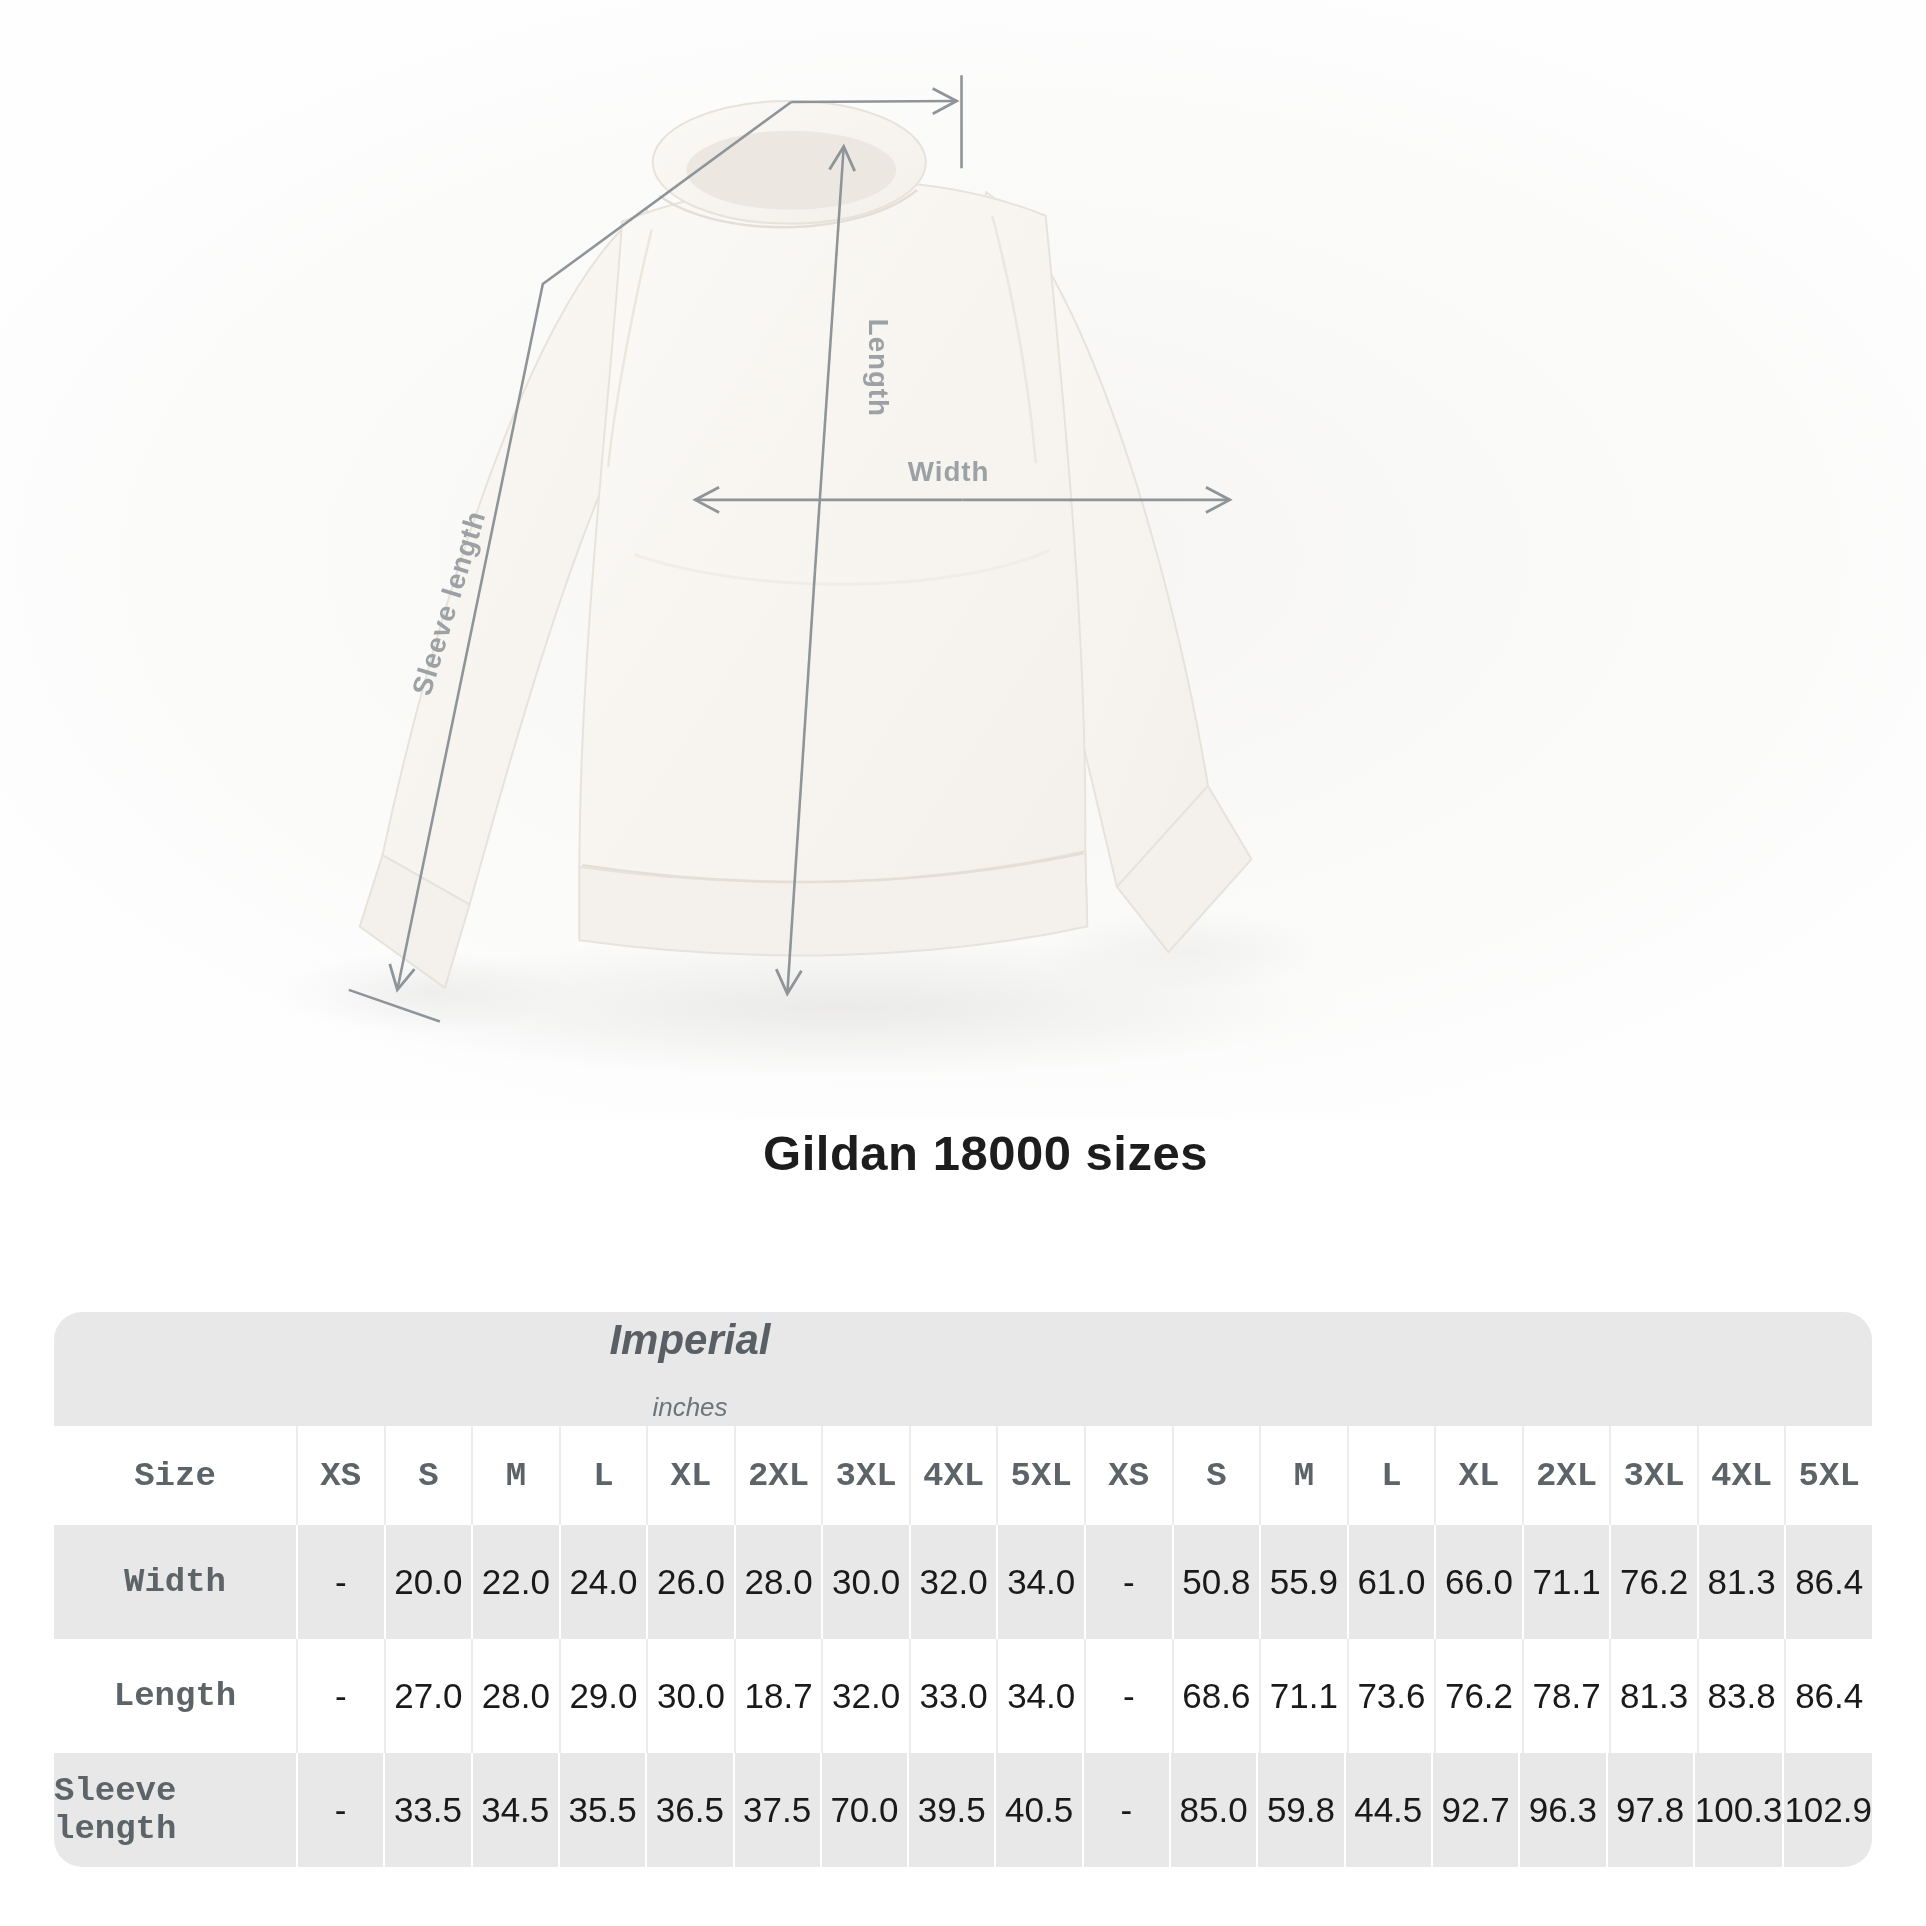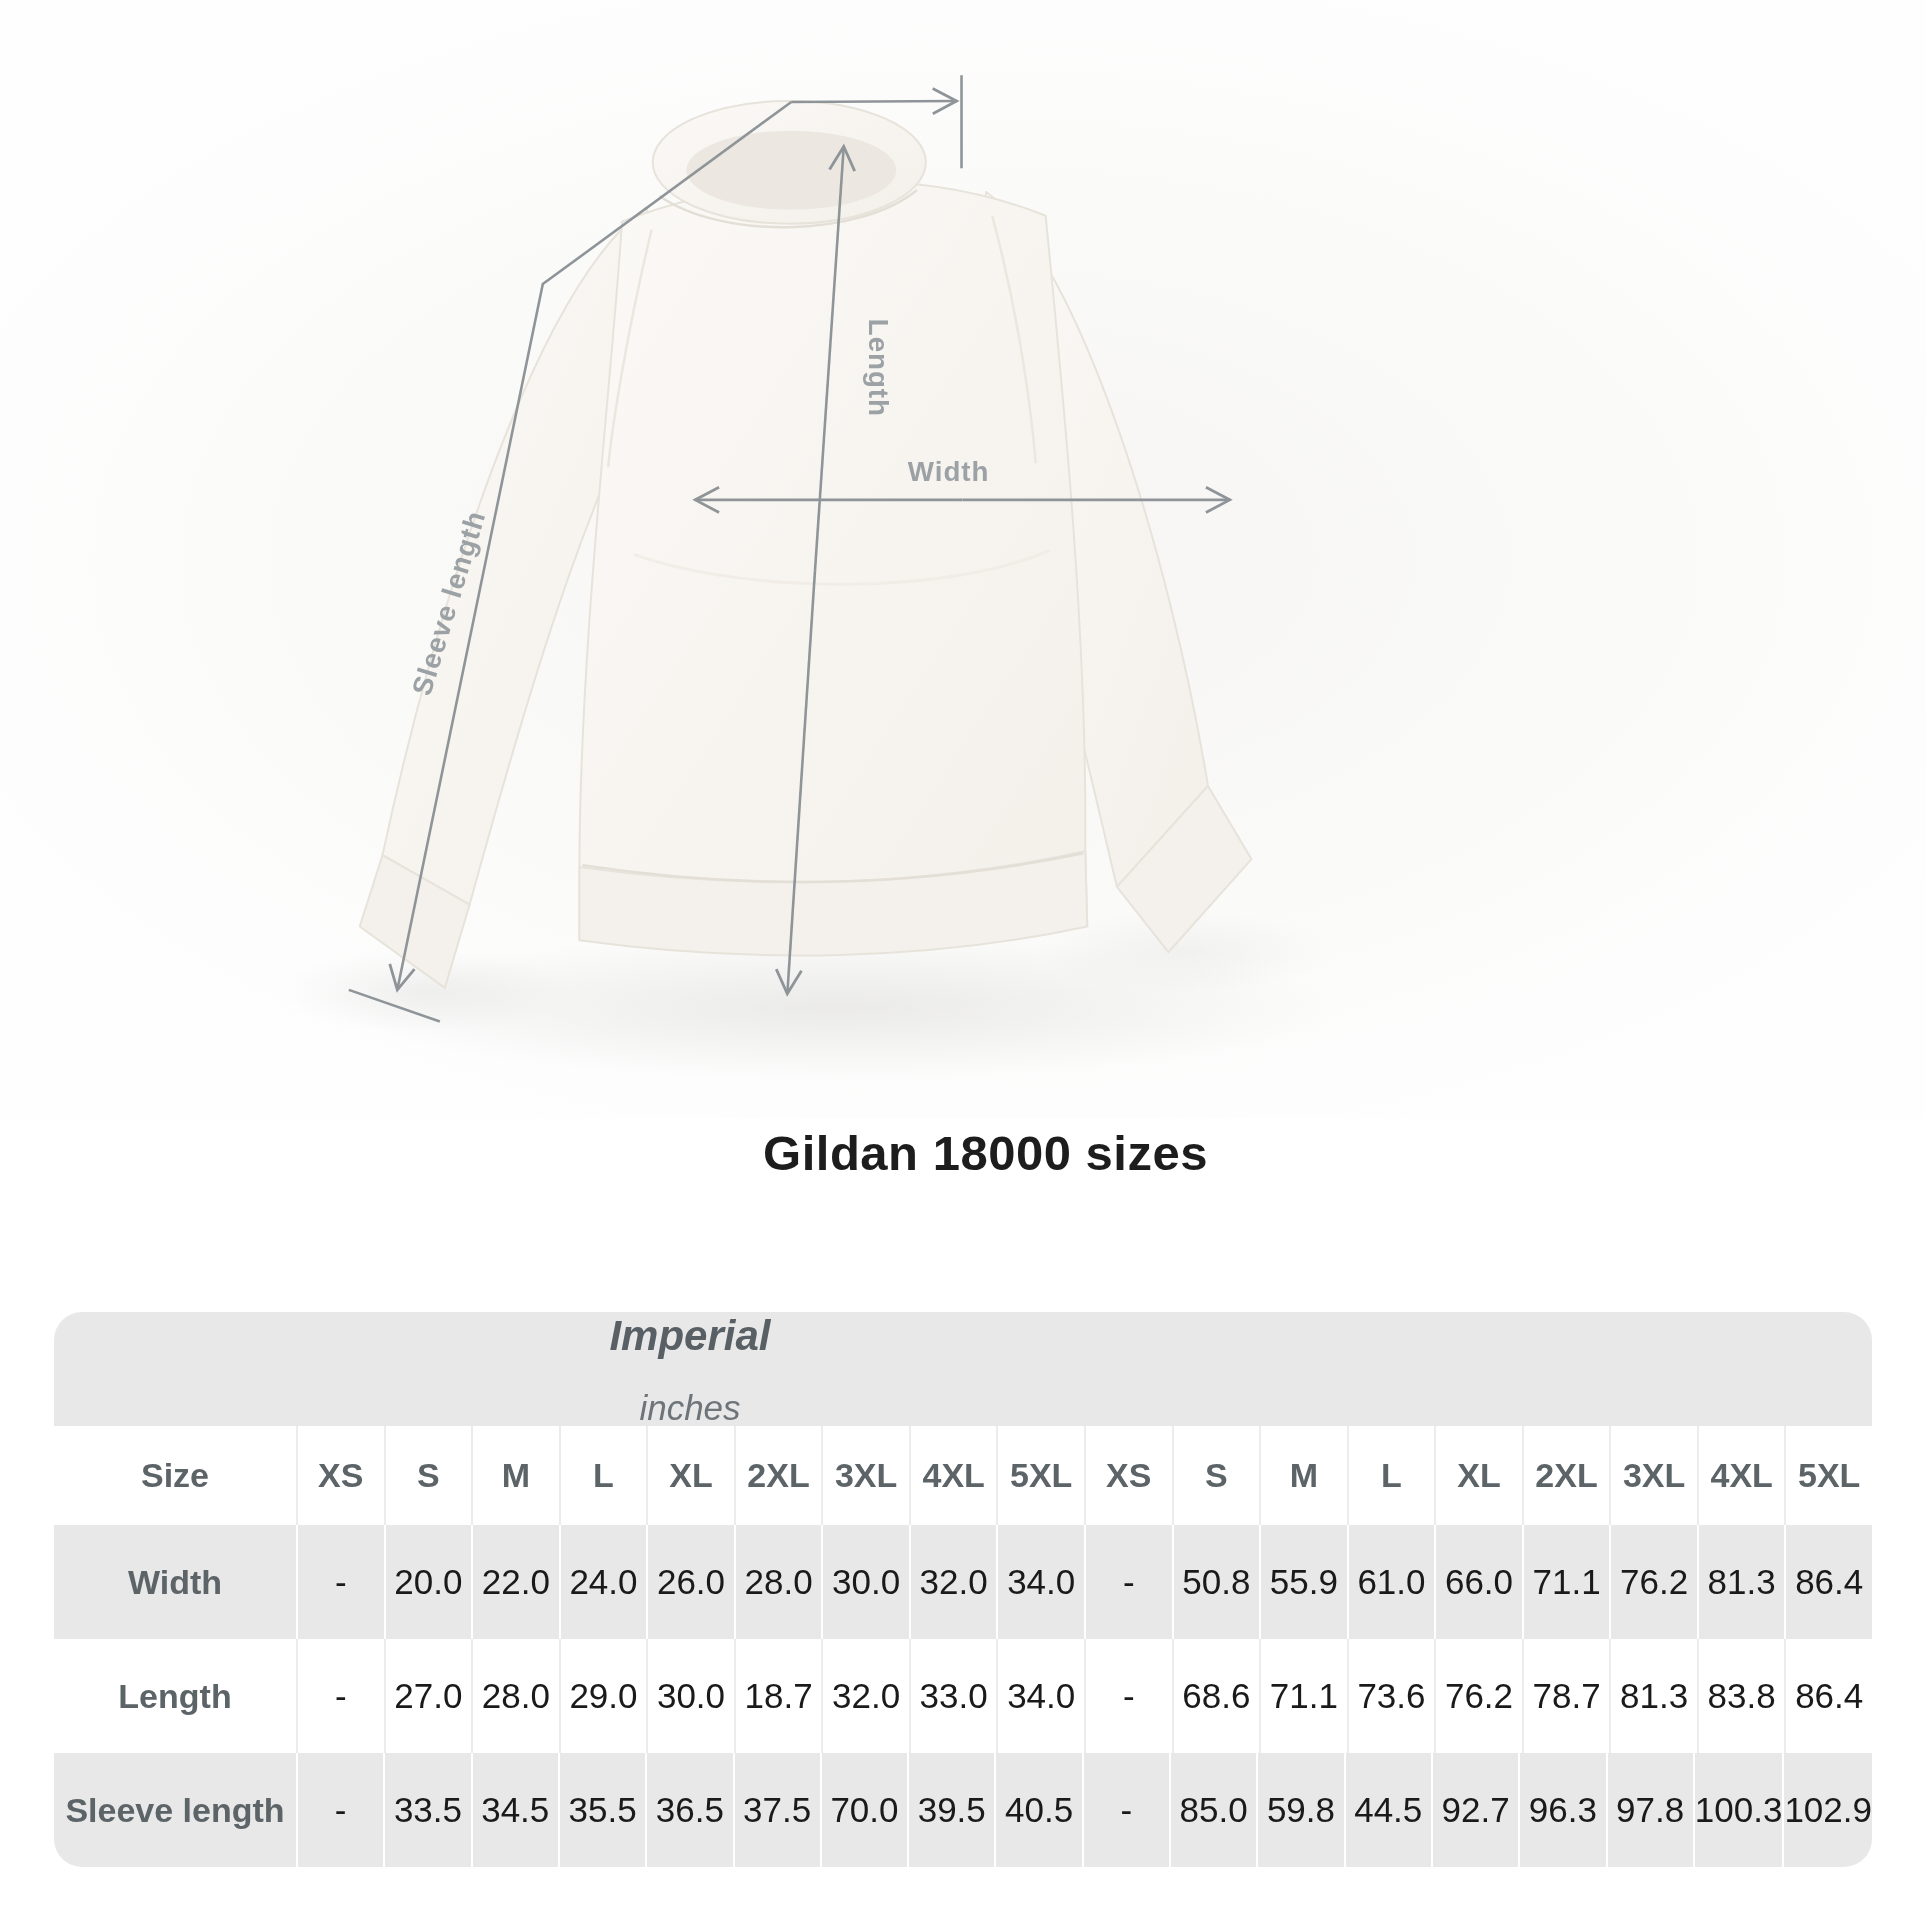--- a/index.html
+++ b/index.html
@@ -26,26 +26,26 @@
   .trow{display:grid;grid-template-columns:242px repeat(18,1fr);}
   .r-units{height:114px;background:#e9e8e8;}
   .r-sizes{height:99px;background:#ffffff;}
   .r-gray{height:114px;background:#e9e8e8;}
   .r-white{height:114px;background:#ffffff;}
   .c{display:flex;align-items:center;justify-content:center;height:100%;}
   .r-sizes .c{border-left:2px solid #ececec;}
   .r-white .c{border-left:2px solid #ececec;}
   .r-gray .c{border-left:2px solid #ffffff;}
   .r-sizes .c:first-child,.r-white .c:first-child,.r-gray .c:first-child{border-left:none;}
-  .hd{font-weight:bold;color:#5d6468;font-size:34px;}
+  .hd{font-weight:bold;color:#5d6468;font-size:34px;font-family:Liberation Mono, monospace;}
   .val{color:#1a1a1a;font-size:35px;}
   .unitcell{grid-column:span 9;display:flex;flex-direction:column;align-items:center;justify-content:center;gap:28px;height:100%;}
   .spacer{grid-column:span 1;}
   .uname{font-style:italic;font-weight:bold;font-size:42px;color:#596065;}
-  .uunit{font-style:italic;font-size:35px;color:#6e757a;}
+  .uunit{font-style:italic;font-size:26px;color:#6e757a;}
 </style>
 </head>
 <body>
 
 <div class="photo-area">
   <svg width="1927" height="1267" viewBox="0 0 1946 1280">
     <defs>
       <linearGradient id="gFab" x1="0" y1="0" x2="1" y2="1">
         <stop offset="0" stop-color="#fbf9f6"></stop>
         <stop offset="1" stop-color="#f3f0ea"></stop>

